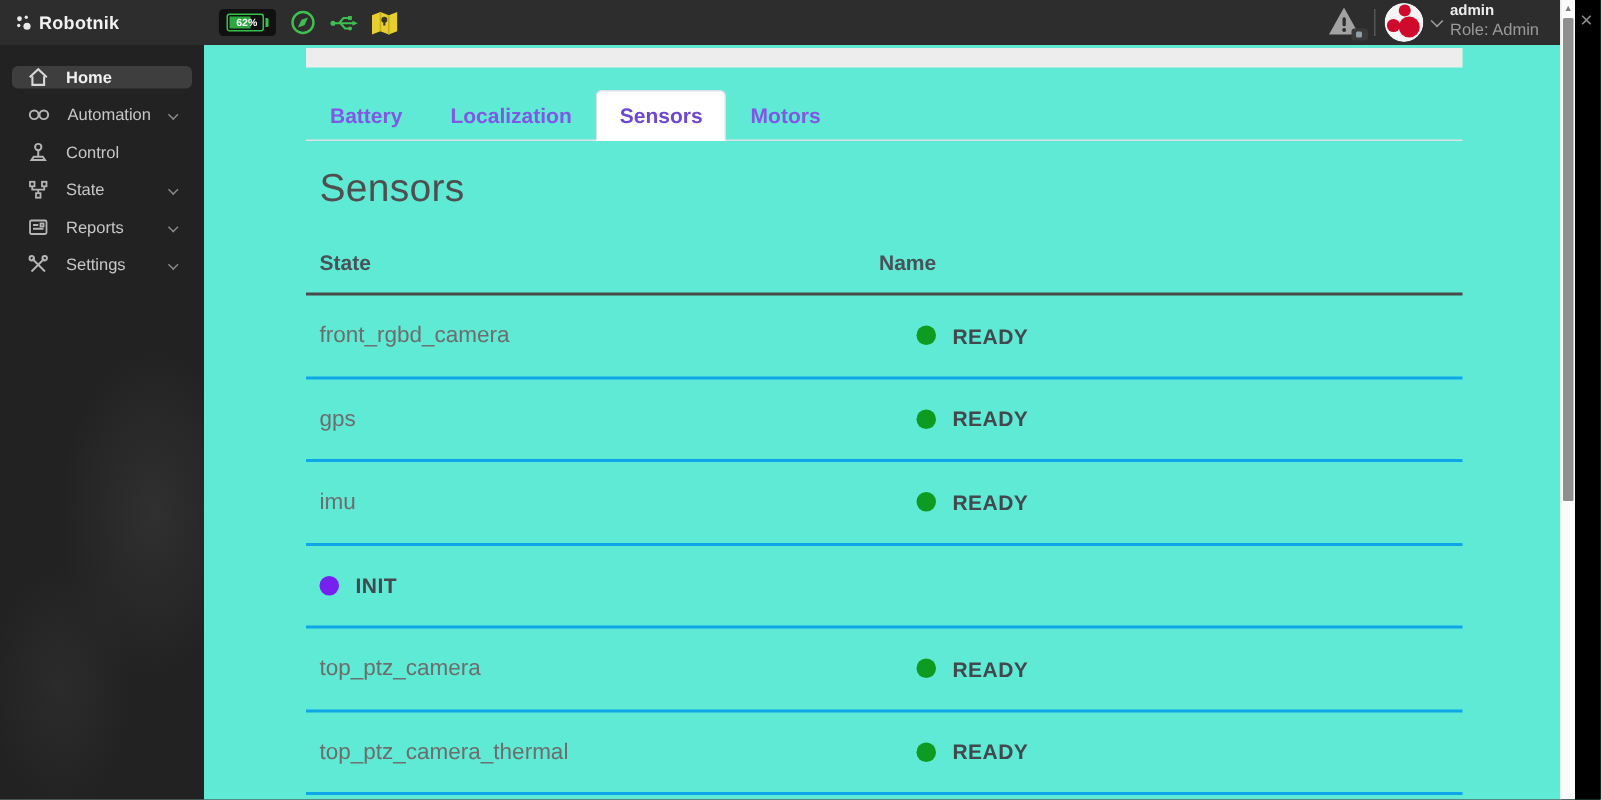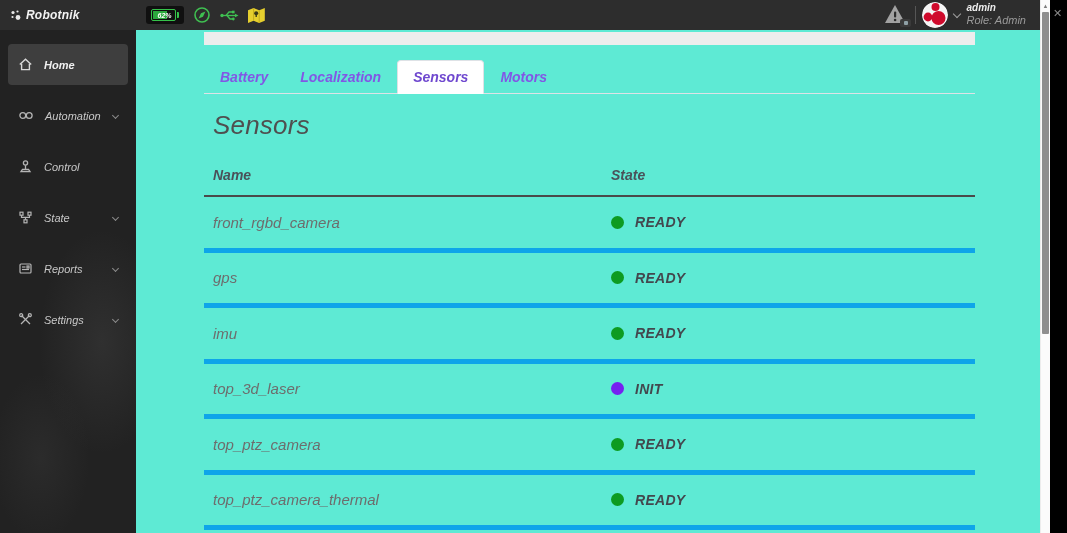--- a/index.html
+++ b/index.html
@@ -1,19 +1,19 @@
 <!DOCTYPE html>
 <html><head>
 <meta charset="utf-8">
 <style>
   * { margin:0; padding:0; box-sizing:border-box; }
   html,body { width:1067px; height:533px; overflow:hidden; background:#000; }
   body { font-family:"Liberation Sans", sans-serif; display:flex; }
 
-  .window { width:1050px; height:533px; display:flex; flex-direction:column; background:#fff;font-style:italic; }
+  .window { width:1050px; height:533px; display:flex; flex-direction:column; background:#fff; }
 
   
   .topbar { height:30px; background:#2d2d2d; display:flex; align-items:center; flex:0 0 30px; }
   .logo-area { width:136px; padding-left:10px; display:flex; align-items:center; gap:3px; }
   .logo-mark svg { display:block; }
   .logo-text { color:#f2f2f2; font-size:12px; font-weight:bold; letter-spacing:.2px; }
 
   .battery-badge { margin-left:10px; background:#101010; border-radius:3px; padding:3px 5px; display:flex; align-items:center; position:relative; }
   .battery-shell { position:relative; width:25px; height:12px; border:1px solid #35c24a; border-radius:2px; }
   .battery-fill { position:absolute; left:1px; top:1px; bottom:1px; width:62%; background:#2ca93e; }
@@ -36,21 +36,21 @@
   .user-role { color:#9a9a9a; font-size:11px; }
 
   
   .shell { flex:1; display:flex; min-height:0; }
 
   
   .sidebar { width:136px; flex:0 0 136px; background:
       radial-gradient(90px 160px at 75% 62%, rgba(120,120,120,.16), transparent 70%),
       radial-gradient(70px 120px at 30% 85%, rgba(110,110,110,.12), transparent 70%),
       #222222; padding-top:14px; }
-  .side-item { height:41px; margin:0 8px 10px 8px; display:flex; align-items:center; gap:11px; padding:0 10px; border-radius:4px; color:#c7c7c7; font-size:11px; cursor:pointer; position:relative; }
+  .side-item { height:15px; margin:0 8px 10px 8px; display:flex; align-items:center; gap:11px; padding:0 10px; border-radius:4px; color:#c7c7c7; font-size:11px; cursor:pointer; position:relative; }
   .side-item.active { background:#3e3e3e; color:#f0f0f0; font-weight:bold; }
   .side-item svg { flex:0 0 15px; display:block; }
   .side-chev { position:absolute; right:10px; width:5px; height:5px; border-right:1.3px solid #8b8b8b; border-bottom:1.3px solid #8b8b8b; transform:rotate(45deg); }
 
   
   .main { flex:1; background:#5eead4; min-width:0; }
   .gray-strip { margin:2px 0 0 68px; width:771px; height:13px; background:#ededed; }
   .container { margin-left:68px; width:771px; }
 
   .tabs { display:flex; margin-top:15px; border-bottom:1px solid #dee2e6; }
@@ -58,21 +58,21 @@
   .tab.active { background:#fff; color:#6f48cf; border-color:#dee2e6; border-radius:4px 4px 0 0; border-bottom:1px solid #fff; }
 
   .page-title { font-size:26px; font-weight:500; color:#4f4f4f; margin:16px 0 14px 9px; letter-spacing:.2px; }
 
   .table { width:100%; }
   .trow { display:flex; align-items:center; }
   .thead { border-bottom:2px solid #4a4a4a; }
   .thead .cell { padding:12px 9px; font-size:14px; font-weight:bold; color:#4a5159; }
   .cell-name { flex:0 0 398px; }
   .cell-state { flex:1; display:flex; align-items:center; gap:11px; }
-  .rrow { height:55.5px; border-bottom:5px solid #0ea5e9; }
+  .rrow { height:55.5px; border-bottom:2px solid #0ea5e9; }
   .rrow .cell { padding:0 9px; }
   .name-text { font-size:15px; color:#6d6d6d; }
   .state-dot { width:13px; height:13px; border-radius:50%; flex:0 0 13px; }
   .state-text { font-size:14px; font-weight:bold; color:#43484e; letter-spacing:.3px; }
 
   
   .vscroll { width:10px; flex:0 0 10px; background:#fbfbfb; border-left:1px solid #ececec; position:relative; }
   .vscroll .arrow-up { position:absolute; top:3px; left:0; width:100%; text-align:center; font-size:6px; color:#7d7d7d; }
   .vscroll .thumb { position:absolute; top:12px; left:1px; width:7px; height:322px; background:#8f8f8f; border-radius:1px; }
   .black-edge { width:17px; flex:0 0 17px; background:#000; position:relative; }
@@ -247,22 +247,22 @@
           <div class="tab">Battery</div>
           <div class="tab">Localization</div>
           <div class="tab active">Sensors</div>
           <div class="tab">Motors</div>
         </div>
 
         <h1 class="page-title">Sensors</h1>
 
         <div class="table">
           <div class="trow thead">
+            <div class="cell cell-state">State</div>
             <div class="cell cell-name">Name</div>
-            <div class="cell cell-state">State</div>
           </div>
 
           <div class="trow rrow">
             <div class="cell cell-name name-text">front_rgbd_camera</div>
             <div class="cell cell-state">
               <span class="state-dot" style="background: rgb(13, 155, 33);"></span>
               <span class="state-text">READY</span>
             </div>
           </div>
           <div class="trow rrow">
@@ -273,21 +273,20 @@
             </div>
           </div>
           <div class="trow rrow">
             <div class="cell cell-name name-text">imu</div>
             <div class="cell cell-state">
               <span class="state-dot" style="background: rgb(13, 155, 33);"></span>
               <span class="state-text">READY</span>
             </div>
           </div>
           <div class="trow rrow">
-            <div class="cell cell-name name-text">top_3d_laser</div>
             <div class="cell cell-state">
               <span class="state-dot" style="background: rgb(118, 33, 240);"></span>
               <span class="state-text">INIT</span>
             </div>
           </div>
           <div class="trow rrow">
             <div class="cell cell-name name-text">top_ptz_camera</div>
             <div class="cell cell-state">
               <span class="state-dot" style="background: rgb(13, 155, 33);"></span>
               <span class="state-text">READY</span>

